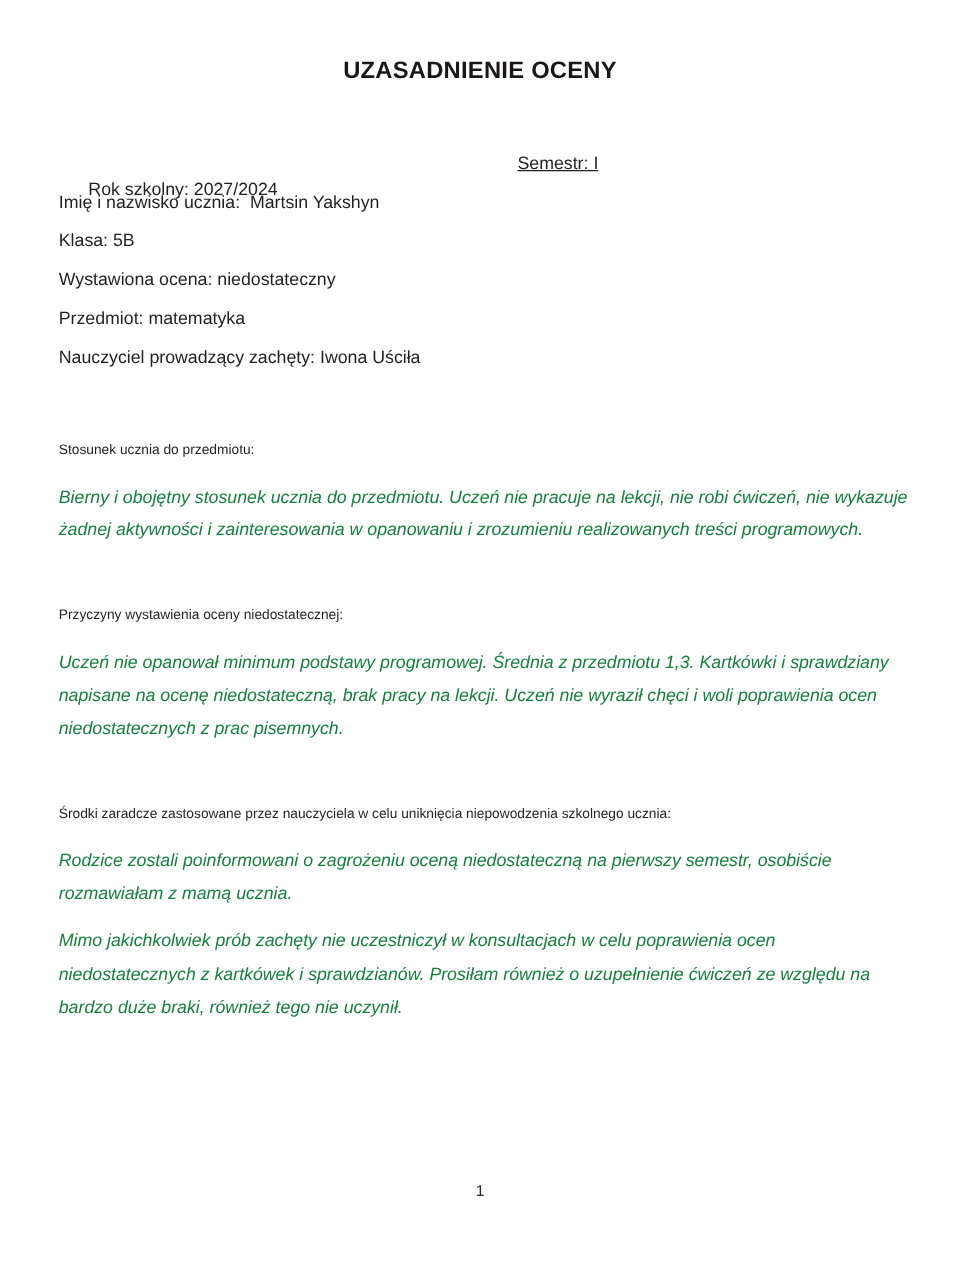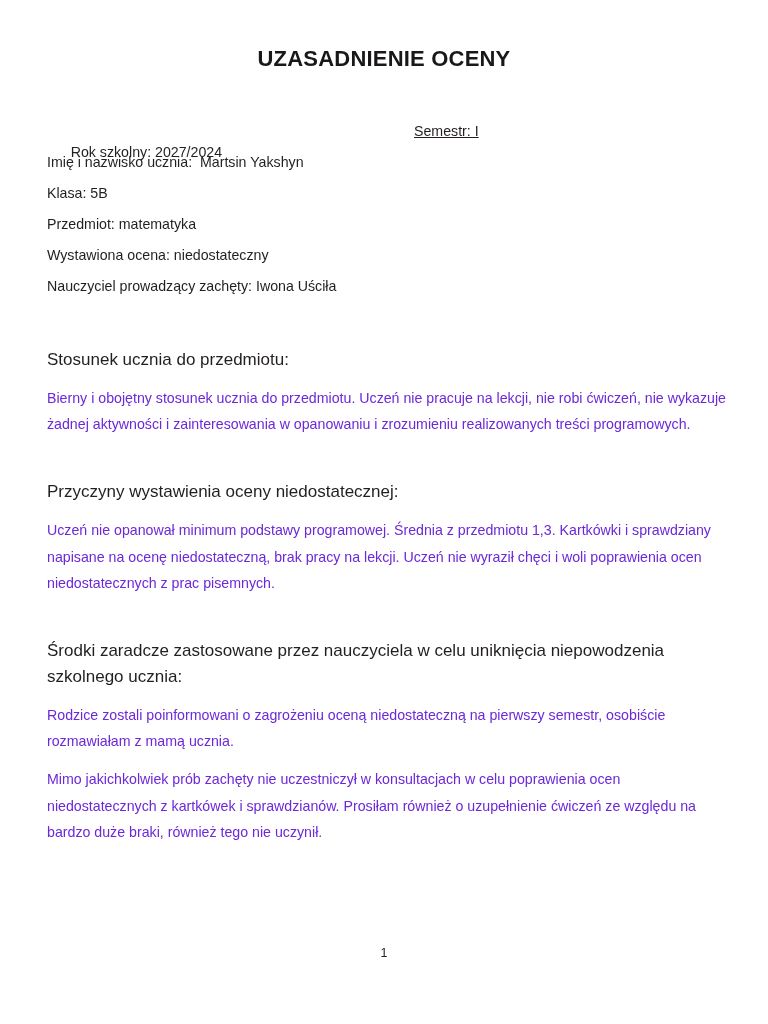--- a/index.html
+++ b/index.html
@@ -25,21 +25,21 @@
     height: 1024px;
     background: #ffffff;
   }
 
   .doc-title {
     position: absolute;
     left: 0;
     top: 46px;
     width: 768px;
     text-align: center;
-    font-size: 22px;
+    font-size: 19px;
     font-weight: bold;
     letter-spacing: 0.2px;
     color: #1a1718;
   }
 
   .header-block {
     position: absolute;
     left: 47px;
     top: 121px;
     width: 680px;
@@ -67,32 +67,33 @@
     left: 47px;
     top: 347px;
     width: 680px;
   }
 
   .section {
     margin-bottom: 22px;
   }
 
   .section-heading {
-    font-size: 17px;
+    font-size: 11px;
     line-height: 26px;
     margin-bottom: 12px;
     color: #231f20;
   }
 
   .section-para {
     font-size: 14.2px;
     line-height: 26.2px;
-    color: #6d28d9;
+    color: #15803d;
     text-align: left;
     margin-bottom: 12px;
+    font-style: italic;
   }
 
   .section-para:last-child {
     margin-bottom: 0;
   }
 
   .gap-lg { height: 20px; }
 
   .page-number {
     position: absolute;
@@ -115,23 +116,23 @@
 
     <div class="field-line">
       <span>Rok szkolny: 2027/2024</span>
       <span class="semester">Semestr: I</span>
     </div>
 
     <div class="field-line">Imię i nazwisko ucznia:  Martsin Yakshyn</div>
 
     <div class="field-line">Klasa: 5B</div>
 
+    <div class="field-line">Wystawiona ocena: niedostateczny</div>
+
     <div class="field-line">Przedmiot: matematyka</div>
-
-    <div class="field-line">Wystawiona ocena: niedostateczny</div>
 
     <div class="field-line">Nauczyciel prowadzący zachęty: Iwona Uściła</div>
 
   </div>
 
   <div class="body-block">
 
     <div class="section">
       <div class="section-heading">Stosunek ucznia do przedmiotu:</div>
       <div class="section-para">Bierny i obojętny stosunek ucznia do przedmiotu. Uczeń nie pracuje na lekcji, nie robi ćwiczeń, nie wykazuje żadnej aktywności i zainteresowania w opanowaniu i zrozumieniu realizowanych treści programowych.</div>

